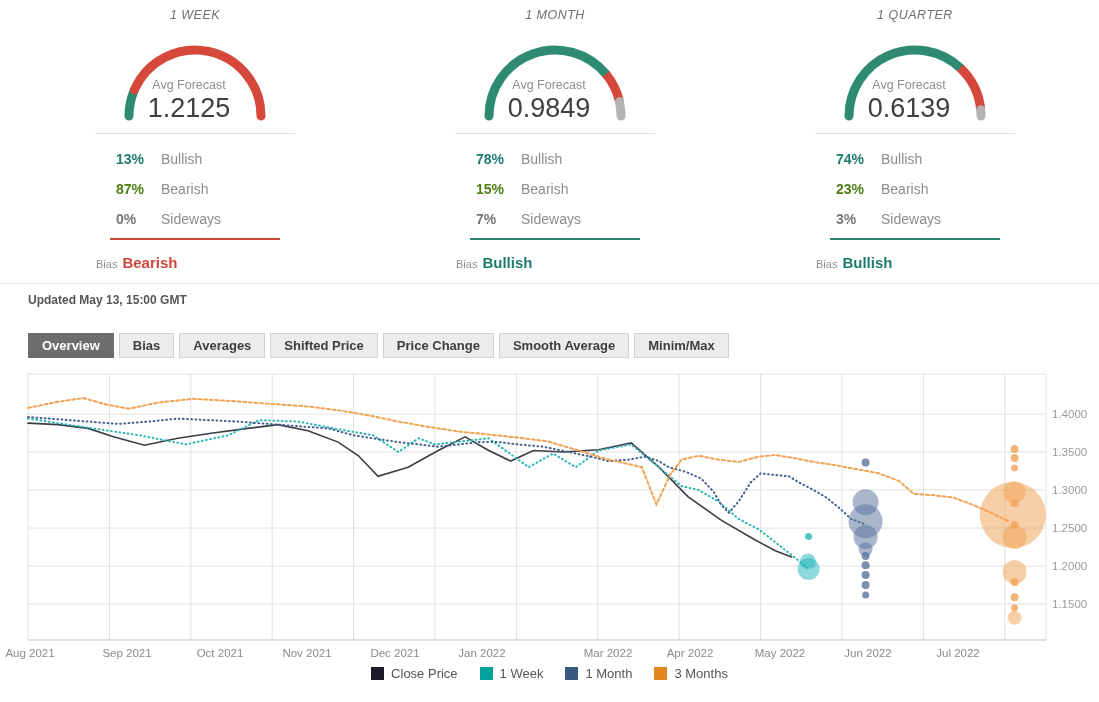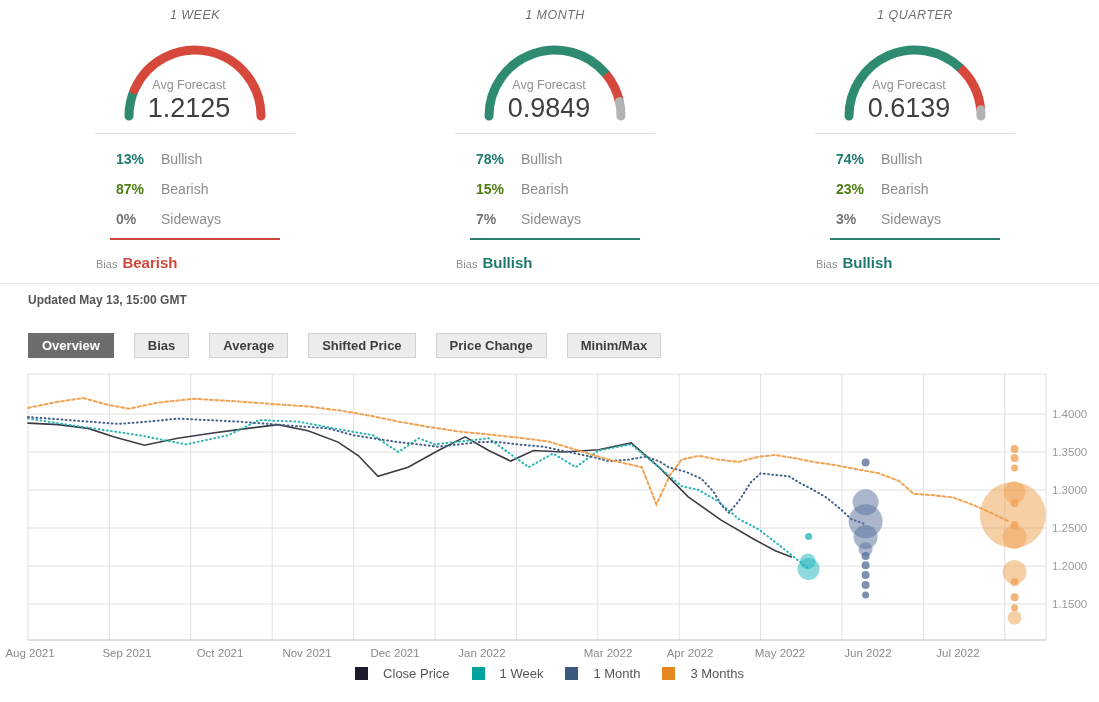--- a/index.html
+++ b/index.html
@@ -26,29 +26,29 @@
   .bias-underline { margin:4px 0 0 15px; width:170px; border-top:2px solid; }
   .bias-underline.bear { border-color:#cf463a; } .bias-underline.bull { border-color:#2b7f6e; }
   .bias-row { margin:14px 0 0 1px; }
   .bias-caption { font-size:11px; color:#8f8f8f; margin-right:5px; }
   .bias-value { font-size:15px; font-weight:bold; }
   .bias-value.bear { color:#cf463a; } .bias-value.bull { color:#1d7a6e; }
 
   
   .page-divider { position:absolute; top:283px; left:0; width:1099px; border-top:1px solid #e5e5e5; }
   .updated { position:absolute; top:293px; left:28px; font-size:12px; color:#555;font-weight:bold; }
-  .tabs { position:absolute; top:333px; left:28px; display:flex; gap:20px; }
+  .tabs { position:absolute; top:333px; left:28px; display:flex; gap:5px; }
   .tab { font-family:"Liberation Sans", sans-serif; font-size:13px; font-weight:bold; color:#3d3d3d;
          background:#ececec; border:1px solid #d2d2d2; padding:4px 13px; cursor:pointer; }
   .tab.active { background:#6d6d6d; color:#fff; border-color:#6d6d6d; }
 
   
   #chart-svg { position:absolute; left:0; top:370px; }
   .legend { position:absolute; top:666px; left:0; width:1099px; display:flex; justify-content:center; gap:22px; }
-  .legend-item { display:flex; align-items:center; gap:15px; font-size:13px; color:#555;justify-content:flex-end; }
+  .legend-item { display:flex; align-items:center; gap:7px; font-size:13px; color:#555;justify-content:flex-end; }
   .legend-swatch { width:13px; height:13px; display:inline-block; }
 </style>
 </head>
 <body>
 
 <div id="page">
 
   <div class="cards">
 
     <div class="card">
@@ -158,23 +158,24 @@
       </div>
     </div>
   </div>
 
   <div class="page-divider"></div>
   <div class="updated">Updated May 13, 15:00 GMT</div>
 
   <div class="tabs">
     <button class="tab active">Overview</button>
     <button class="tab">Bias</button>
-    <button class="tab">Average</button>
+    <button class="tab">Averages</button>
     <button class="tab">Shifted Price</button>
     <button class="tab">Price Change</button>
+    <button class="tab">Smooth Average</button>
     <button class="tab">Minim/Max</button>
   </div>
 
   <svg id="chart-svg" width="1099" height="292" viewBox="0 370 1099 292" xmlns="http://www.w3.org/2000/svg">
       <g>
         <line x1="28" y1="374" x2="28" y2="640" stroke="#e0e0e0" stroke-width="1"></line>
         <line x1="109.4" y1="374" x2="109.4" y2="640" stroke="#e0e0e0" stroke-width="1"></line>
         <line x1="190.8" y1="374" x2="190.8" y2="640" stroke="#e0e0e0" stroke-width="1"></line>
         <line x1="272.20000000000005" y1="374" x2="272.20000000000005" y2="640" stroke="#e0e0e0" stroke-width="1"></line>
         <line x1="353.6" y1="374" x2="353.6" y2="640" stroke="#e0e0e0" stroke-width="1"></line>

